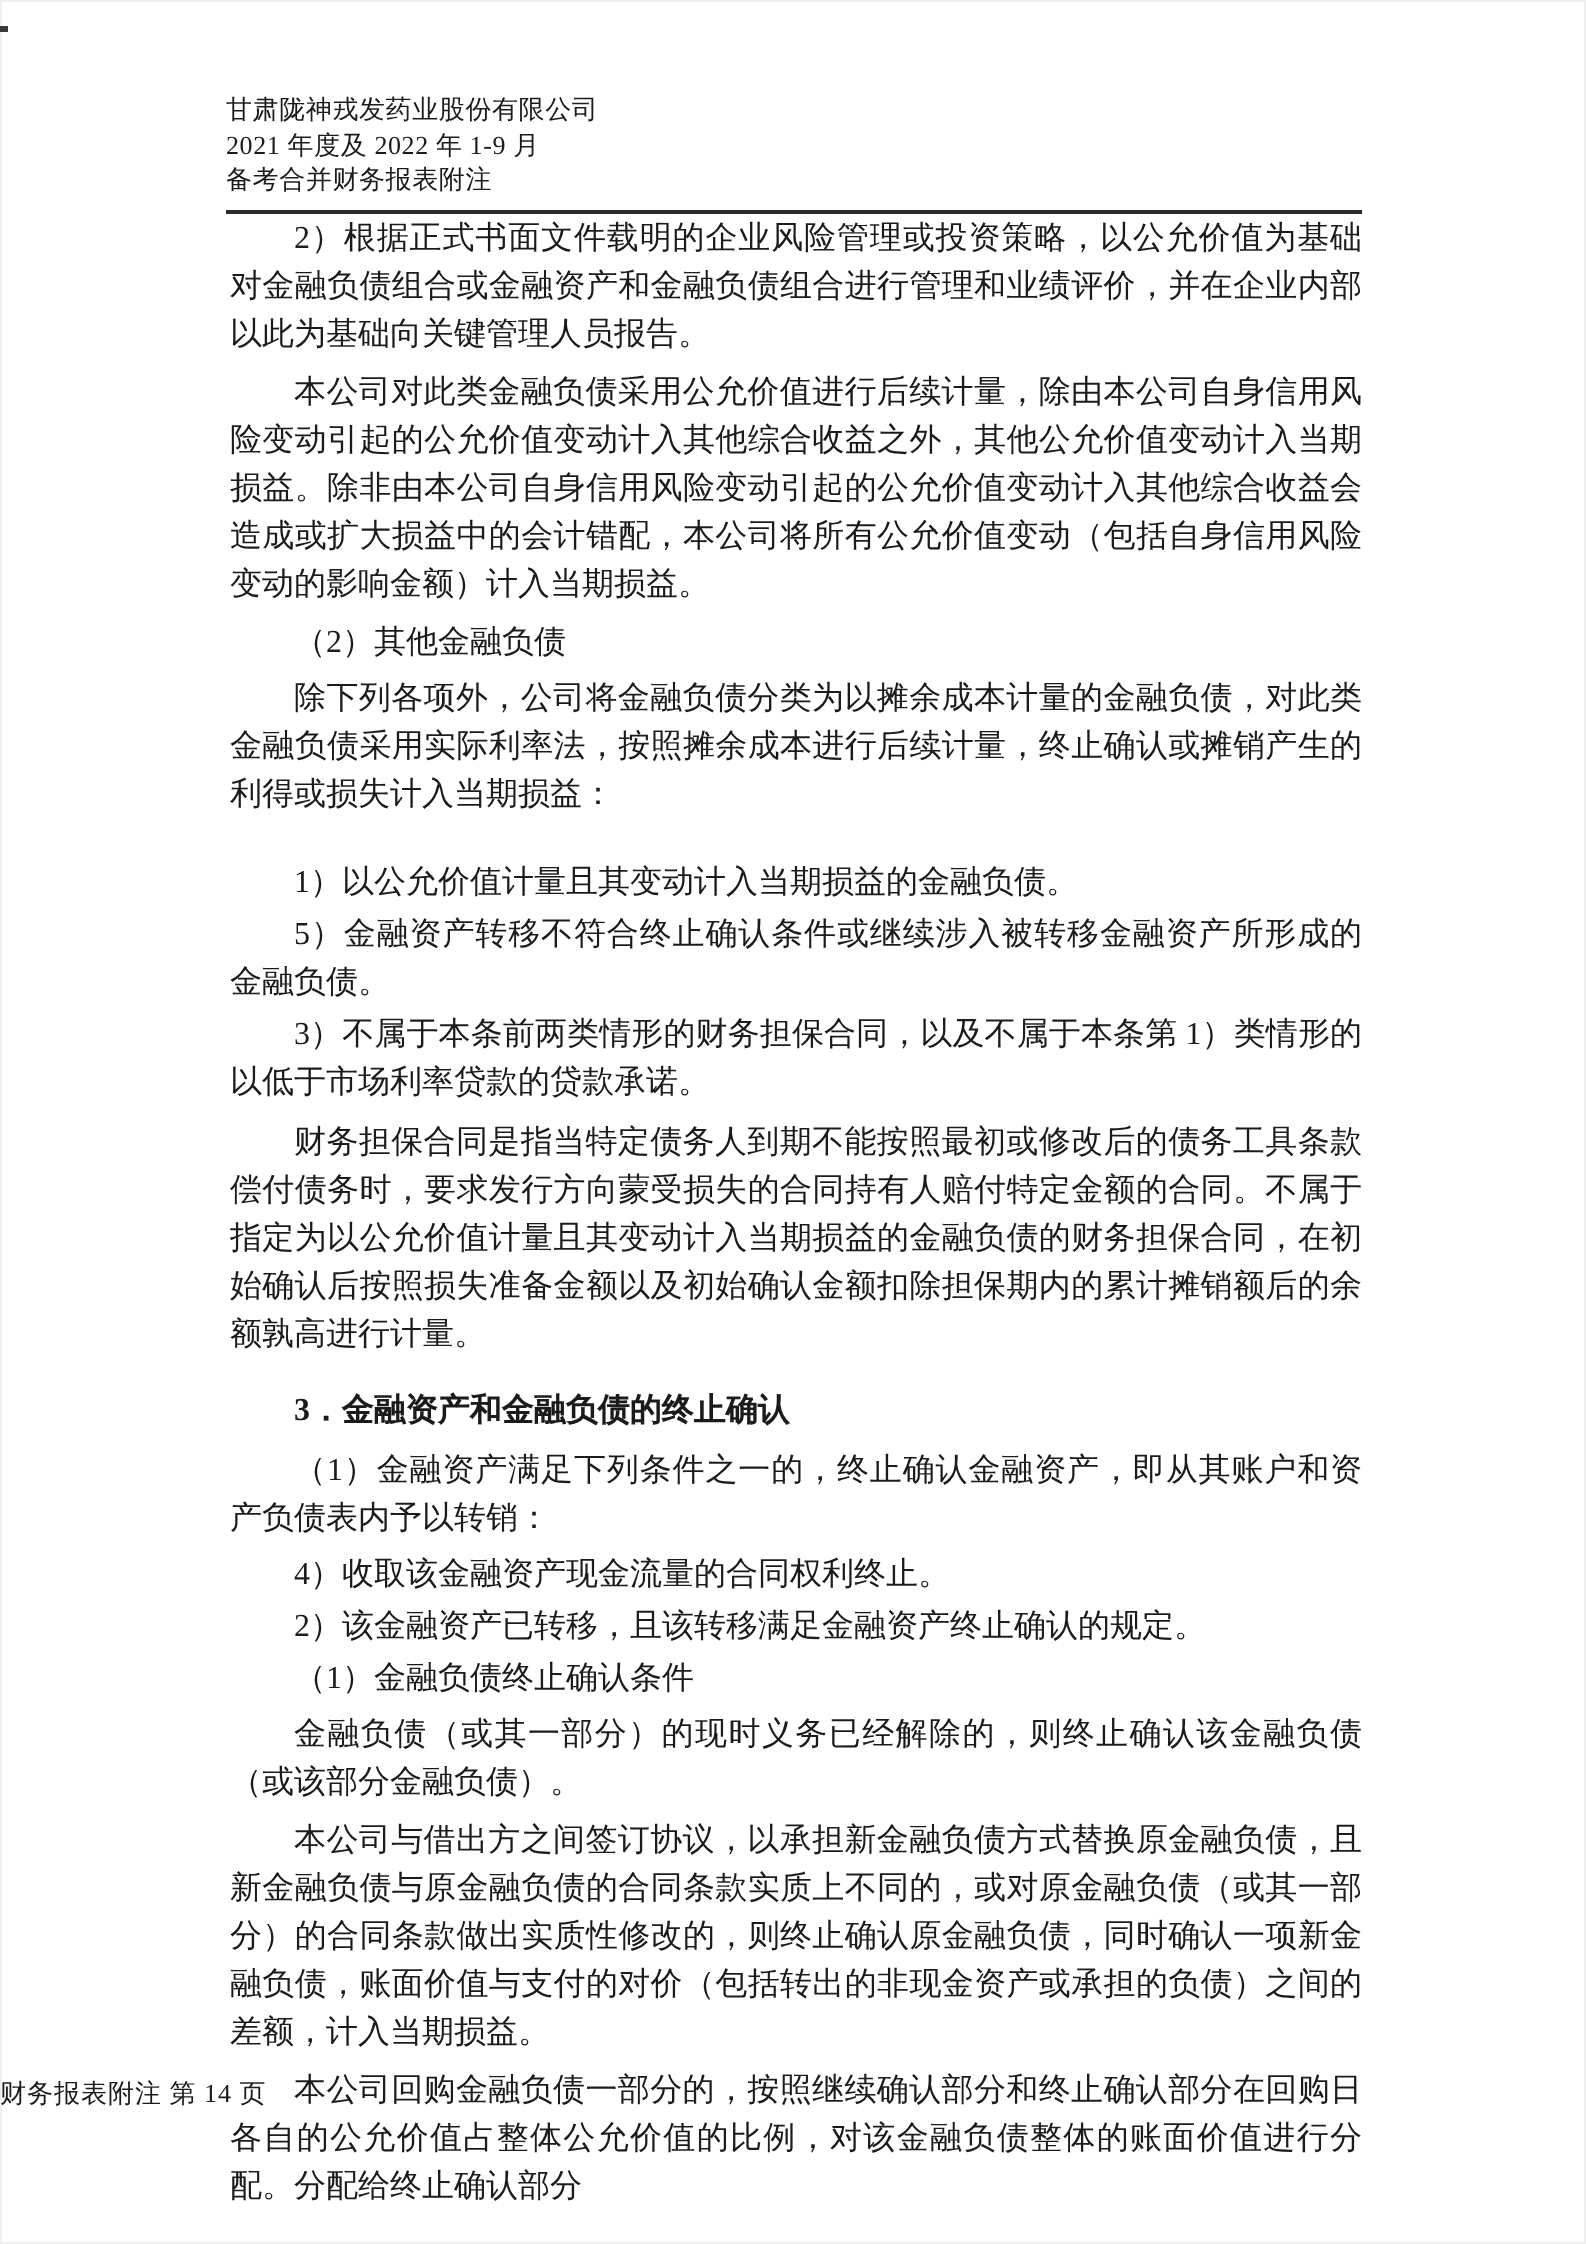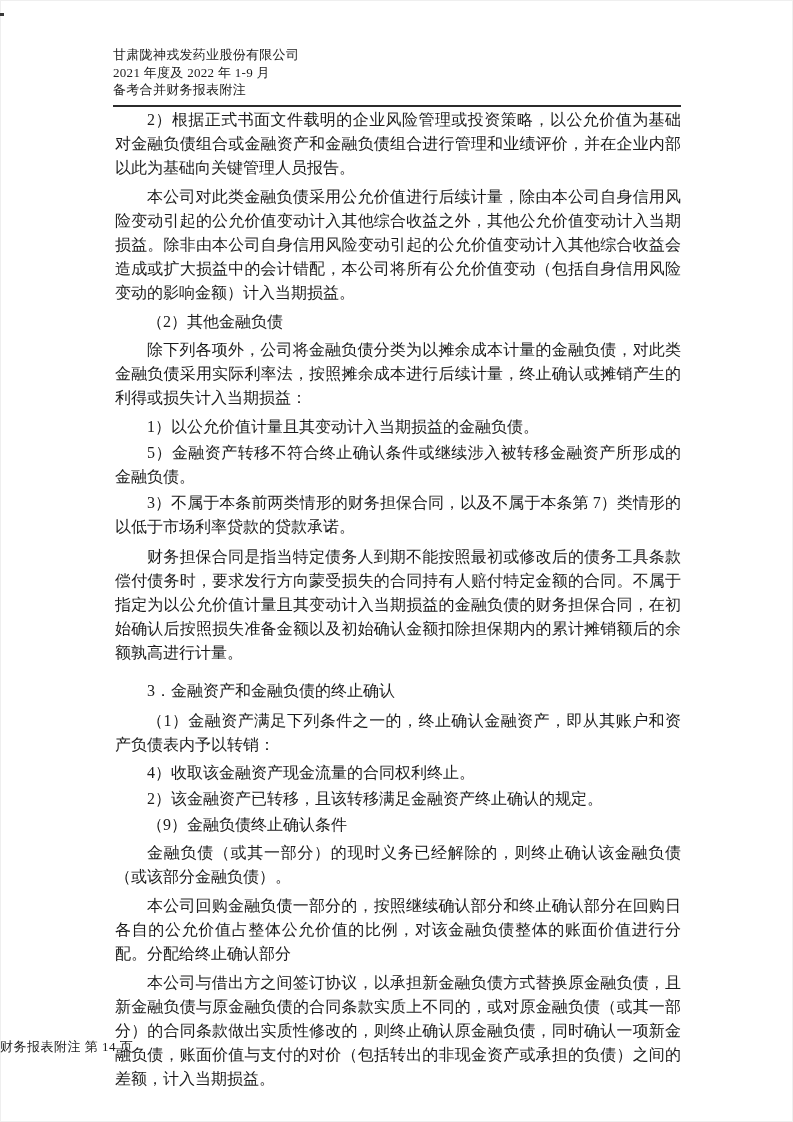--- a/index.html
+++ b/index.html
@@ -55,24 +55,24 @@
     margin: 0 0 5px 0;
     text-indent: 2em;
   }
   .doc-body p.list-item {
     margin-bottom: 2px;
   }
   .doc-body p.list-item-last {
     margin-bottom: 6px;
   }
   .doc-body p.pre-list {
-    margin-bottom: 5px;
+    margin-bottom: 20px;
   }
   .doc-body p.section-heading {
-    font-weight: normal;
+    font-weight: bold;
     margin: 14px 0 6px 0;
   }
   .doc-body p.subsection-heading {
     margin-bottom: 4px;
     font-family: Liberation Serif, serif;
   }
   .doc-footer {
     position: absolute;
     left: 0;
     right: 0;
@@ -94,29 +94,29 @@
     <div>备考合并财务报表附注</div>
   </header>
 
   <main class="doc-body">
     <p>2）根据正式书面文件载明的企业风险管理或投资策略，以公允价值为基础对金融负债组合或金融资产和金融负债组合进行管理和业绩评价，并在企业内部以此为基础向关键管理人员报告。</p>
     <p>本公司对此类金融负债采用公允价值进行后续计量，除由本公司自身信用风险变动引起的公允价值变动计入其他综合收益之外，其他公允价值变动计入当期损益。除非由本公司自身信用风险变动引起的公允价值变动计入其他综合收益会造成或扩大损益中的会计错配，本公司将所有公允价值变动（包括自身信用风险变动的影响金额）计入当期损益。</p>
     <p class="subsection-heading">（2）其他金融负债</p>
     <p class="pre-list">除下列各项外，公司将金融负债分类为以摊余成本计量的金融负债，对此类金融负债采用实际利率法，按照摊余成本进行后续计量，终止确认或摊销产生的利得或损失计入当期损益：</p>
     <p class="list-item">1）以公允价值计量且其变动计入当期损益的金融负债。</p>
     <p class="list-item">5）金融资产转移不符合终止确认条件或继续涉入被转移金融资产所形成的金融负债。</p>
-    <p class="list-item-last">3）不属于本条前两类情形的财务担保合同，以及不属于本条第 7）类情形的以低于市场利率贷款的贷款承诺。</p>
+    <p class="list-item-last">3）不属于本条前两类情形的财务担保合同，以及不属于本条第 1）类情形的以低于市场利率贷款的贷款承诺。</p>
     <p>财务担保合同是指当特定债务人到期不能按照最初或修改后的债务工具条款偿付债务时，要求发行方向蒙受损失的合同持有人赔付特定金额的合同。不属于指定为以公允价值计量且其变动计入当期损益的金融负债的财务担保合同，在初始确认后按照损失准备金额以及初始确认金额扣除担保期内的累计摊销额后的余额孰高进行计量。</p>
     <p class="section-heading">3．金融资产和金融负债的终止确认</p>
     <p class="subsection-heading">（1）金融资产满足下列条件之一的，终止确认金融资产，即从其账户和资产负债表内予以转销：</p>
     <p class="list-item">4）收取该金融资产现金流量的合同权利终止。</p>
     <p class="list-item">2）该金融资产已转移，且该转移满足金融资产终止确认的规定。</p>
-    <p class="subsection-heading">（9）金融负债终止确认条件</p>
+    <p class="subsection-heading">（1）金融负债终止确认条件</p>
     <p>金融负债（或其一部分）的现时义务已经解除的，则终止确认该金融负债（或该部分金融负债）。</p>
+    <p>本公司与借出方之间签订协议，以承担新金融负债方式替换原金融负债，且新金融负债与原金融负债的合同条款实质上不同的，或对原金融负债（或其一部分）的合同条款做出实质性修改的，则终止确认原金融负债，同时确认一项新金融负债，账面价值与支付的对价（包括转出的非现金资产或承担的负债）之间的差额，计入当期损益。</p>
     <p>本公司回购金融负债一部分的，按照继续确认部分和终止确认部分在回购日各自的公允价值占整体公允价值的比例，对该金融负债整体的账面价值进行分配。分配给终止确认部分</p>
-    <p>本公司与借出方之间签订协议，以承担新金融负债方式替换原金融负债，且新金融负债与原金融负债的合同条款实质上不同的，或对原金融负债（或其一部分）的合同条款做出实质性修改的，则终止确认原金融负债，同时确认一项新金融负债，账面价值与支付的对价（包括转出的非现金资产或承担的负债）之间的差额，计入当期损益。</p>
   </main>
 
   <footer class="doc-footer">
     <span>财务报表附注 第 14 页</span>
   </footer>
 
 </div>
 
 </body></html>

